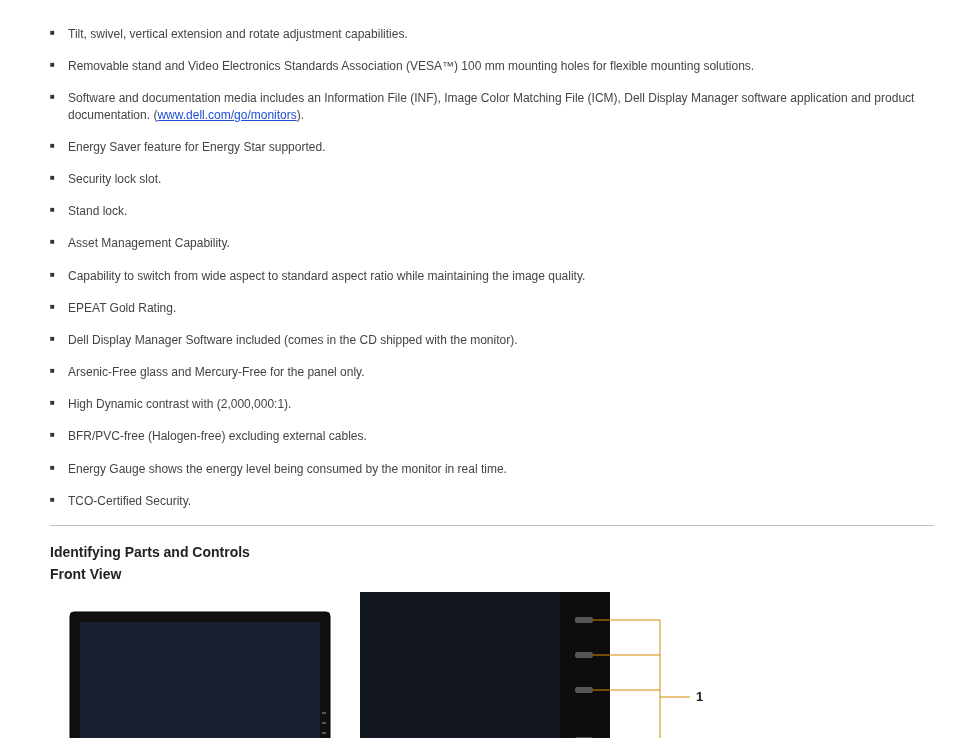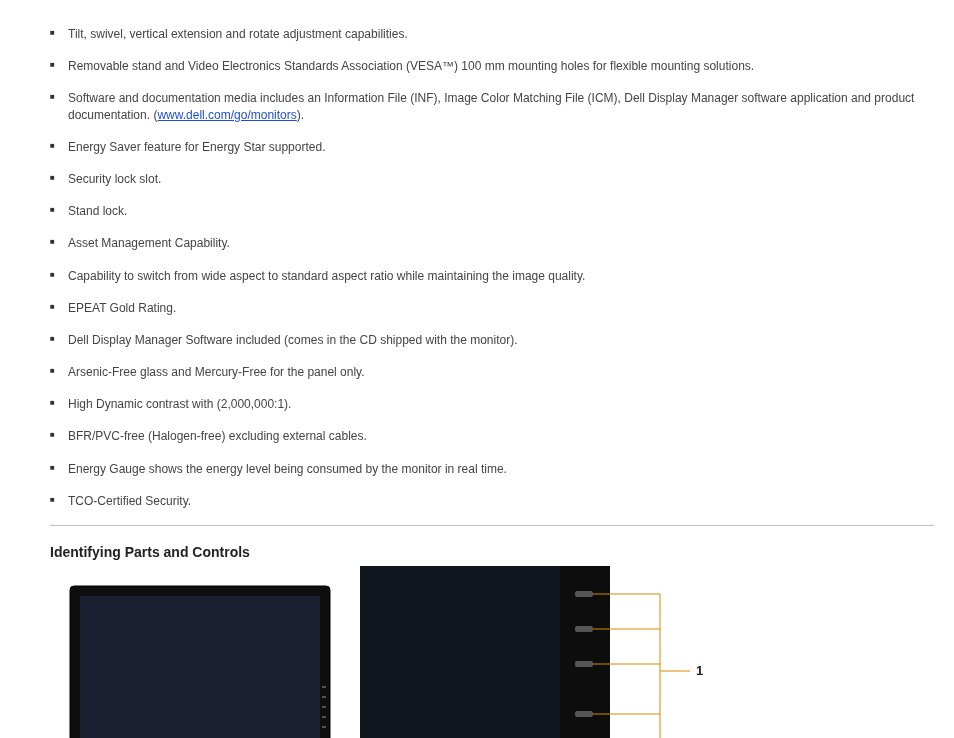--- a/index.html
+++ b/index.html
@@ -84,20 +84,21 @@
     <li><span>Arsenic-Free glass and Mercury-Free for the panel only.</span></li>
     <li><span>High Dynamic contrast with (2,000,000:1).</span></li>
     <li><span>BFR/PVC-free (Halogen-free) excluding external cables.</span></li>
     <li><span>Energy Gauge shows the energy level being consumed by the monitor in real time.</span></li>
     <li><span>TCO-Certified Security.</span></li>
   </ul>
 
   <hr class="sep">
 
   <div class="section-heading">Identifying Parts and Controls</div>
+  <div class="subheading">Front View</div>
 
   <div class="figure-row">
 
     <svg width="300" height="300" viewBox="0 0 300 300">
 
       <rect x="20" y="20" width="260" height="170" rx="4" ry="4" fill="#0f0f0f" stroke="#000"></rect>
 
       <rect x="30" y="30" width="240" height="145" fill="#1a2030"></rect>
 
       <rect x="30" y="175" width="240" height="10" fill="#151515"></rect>

